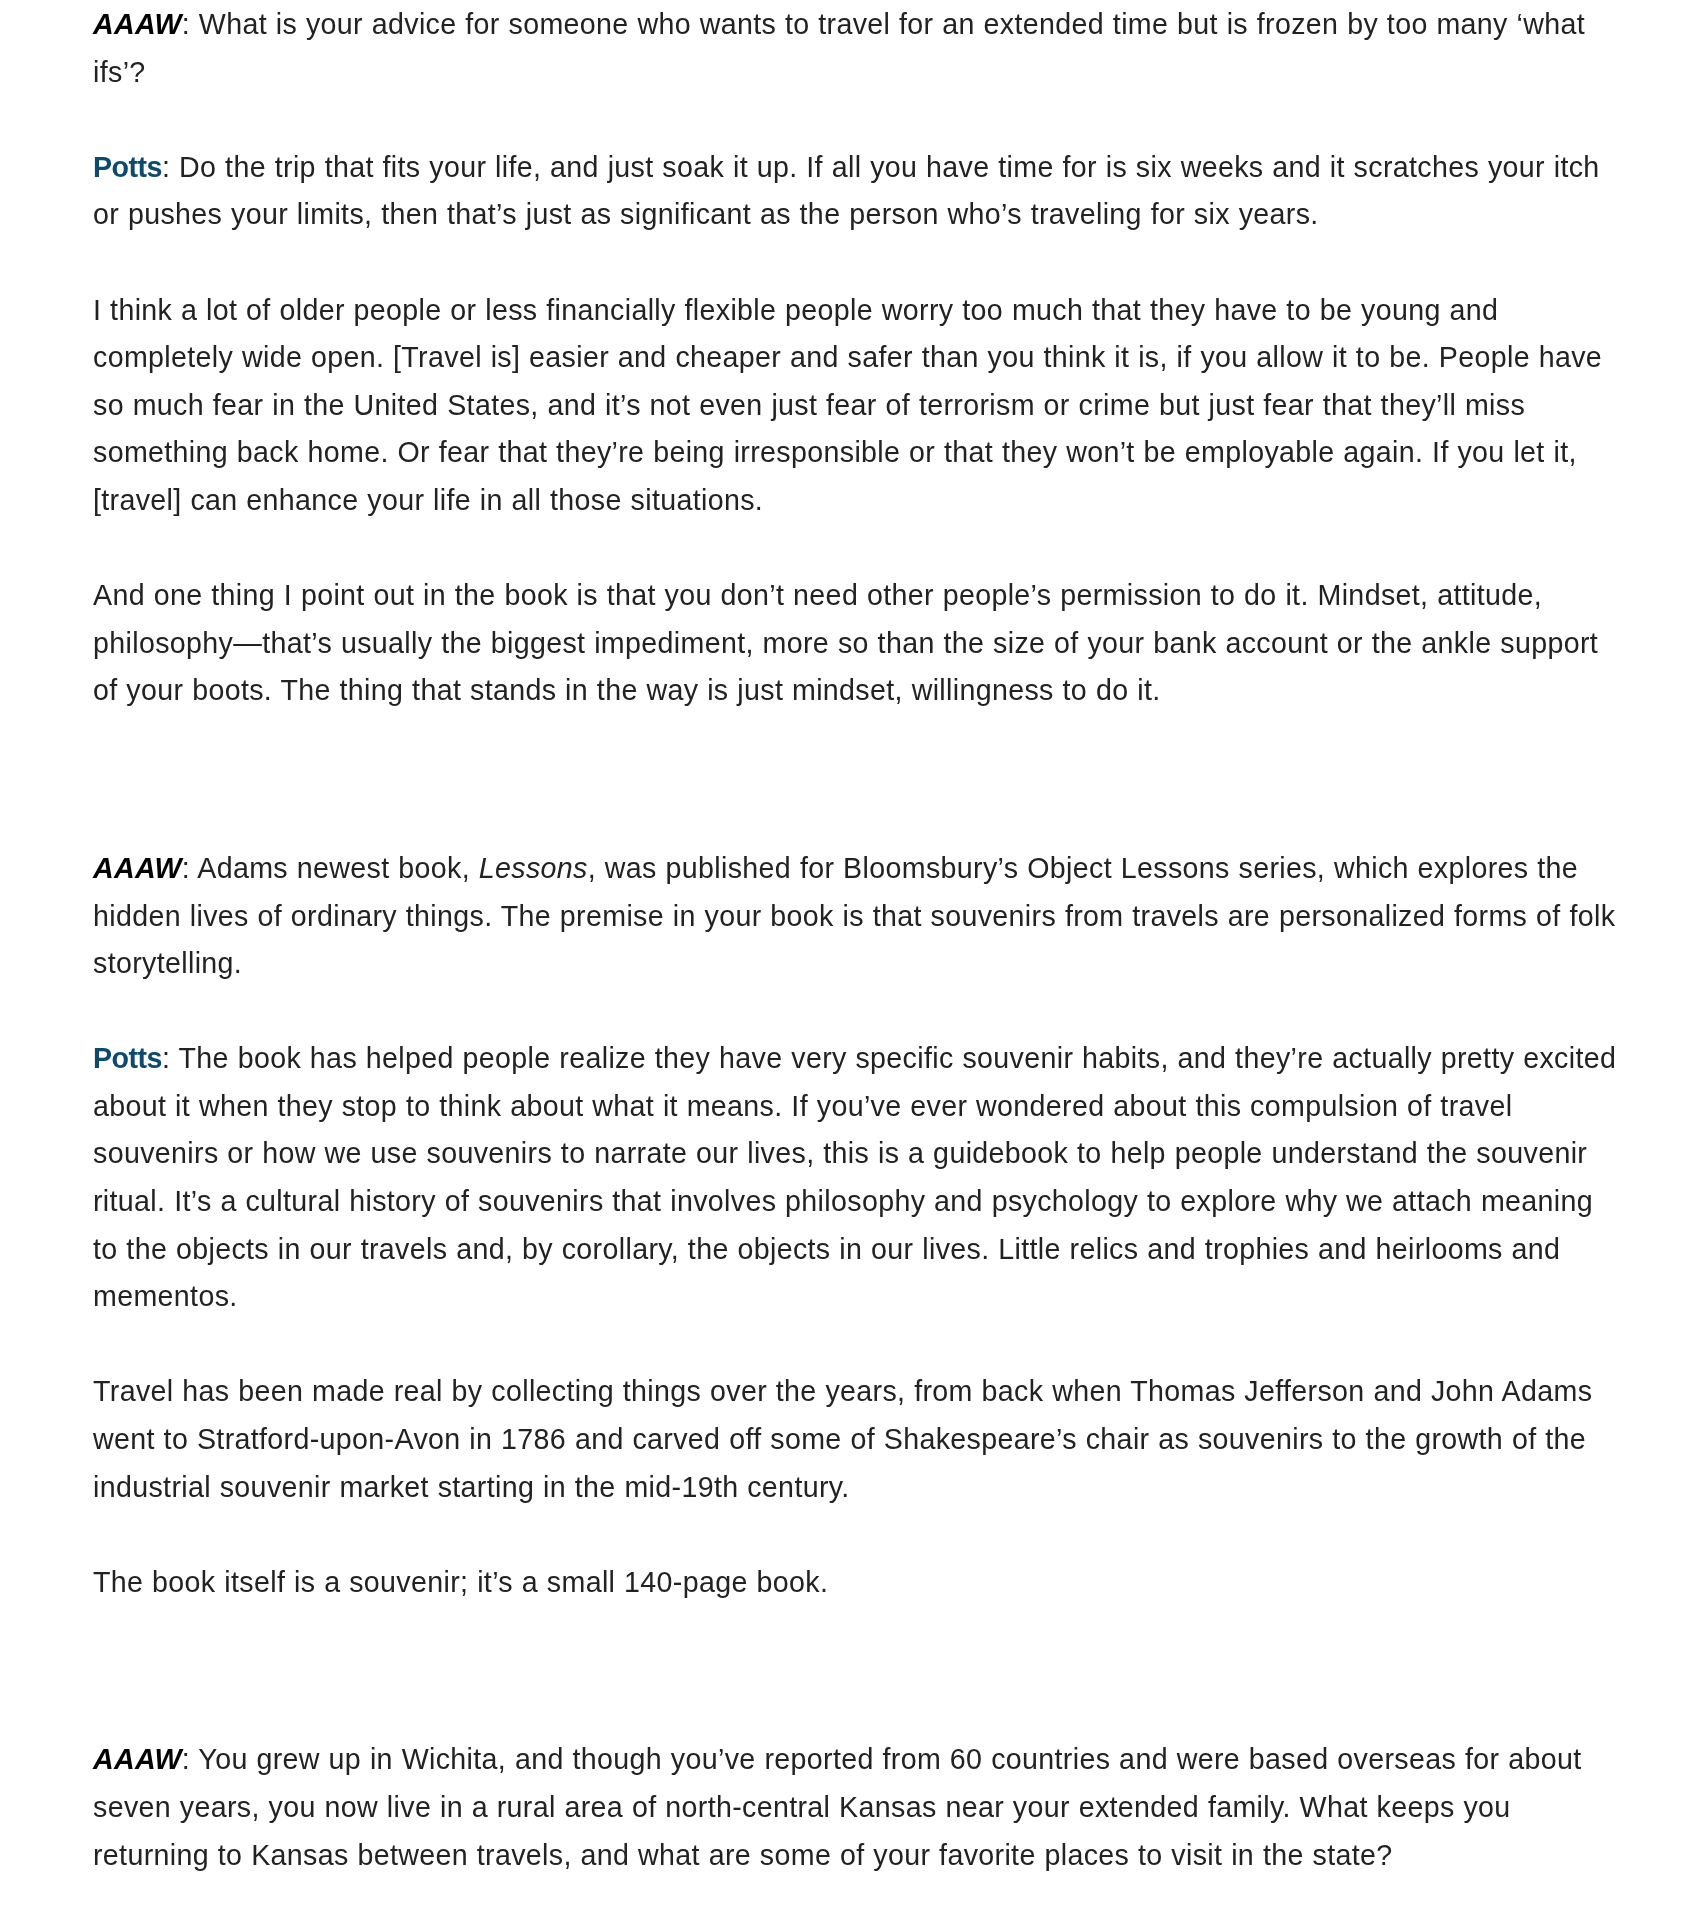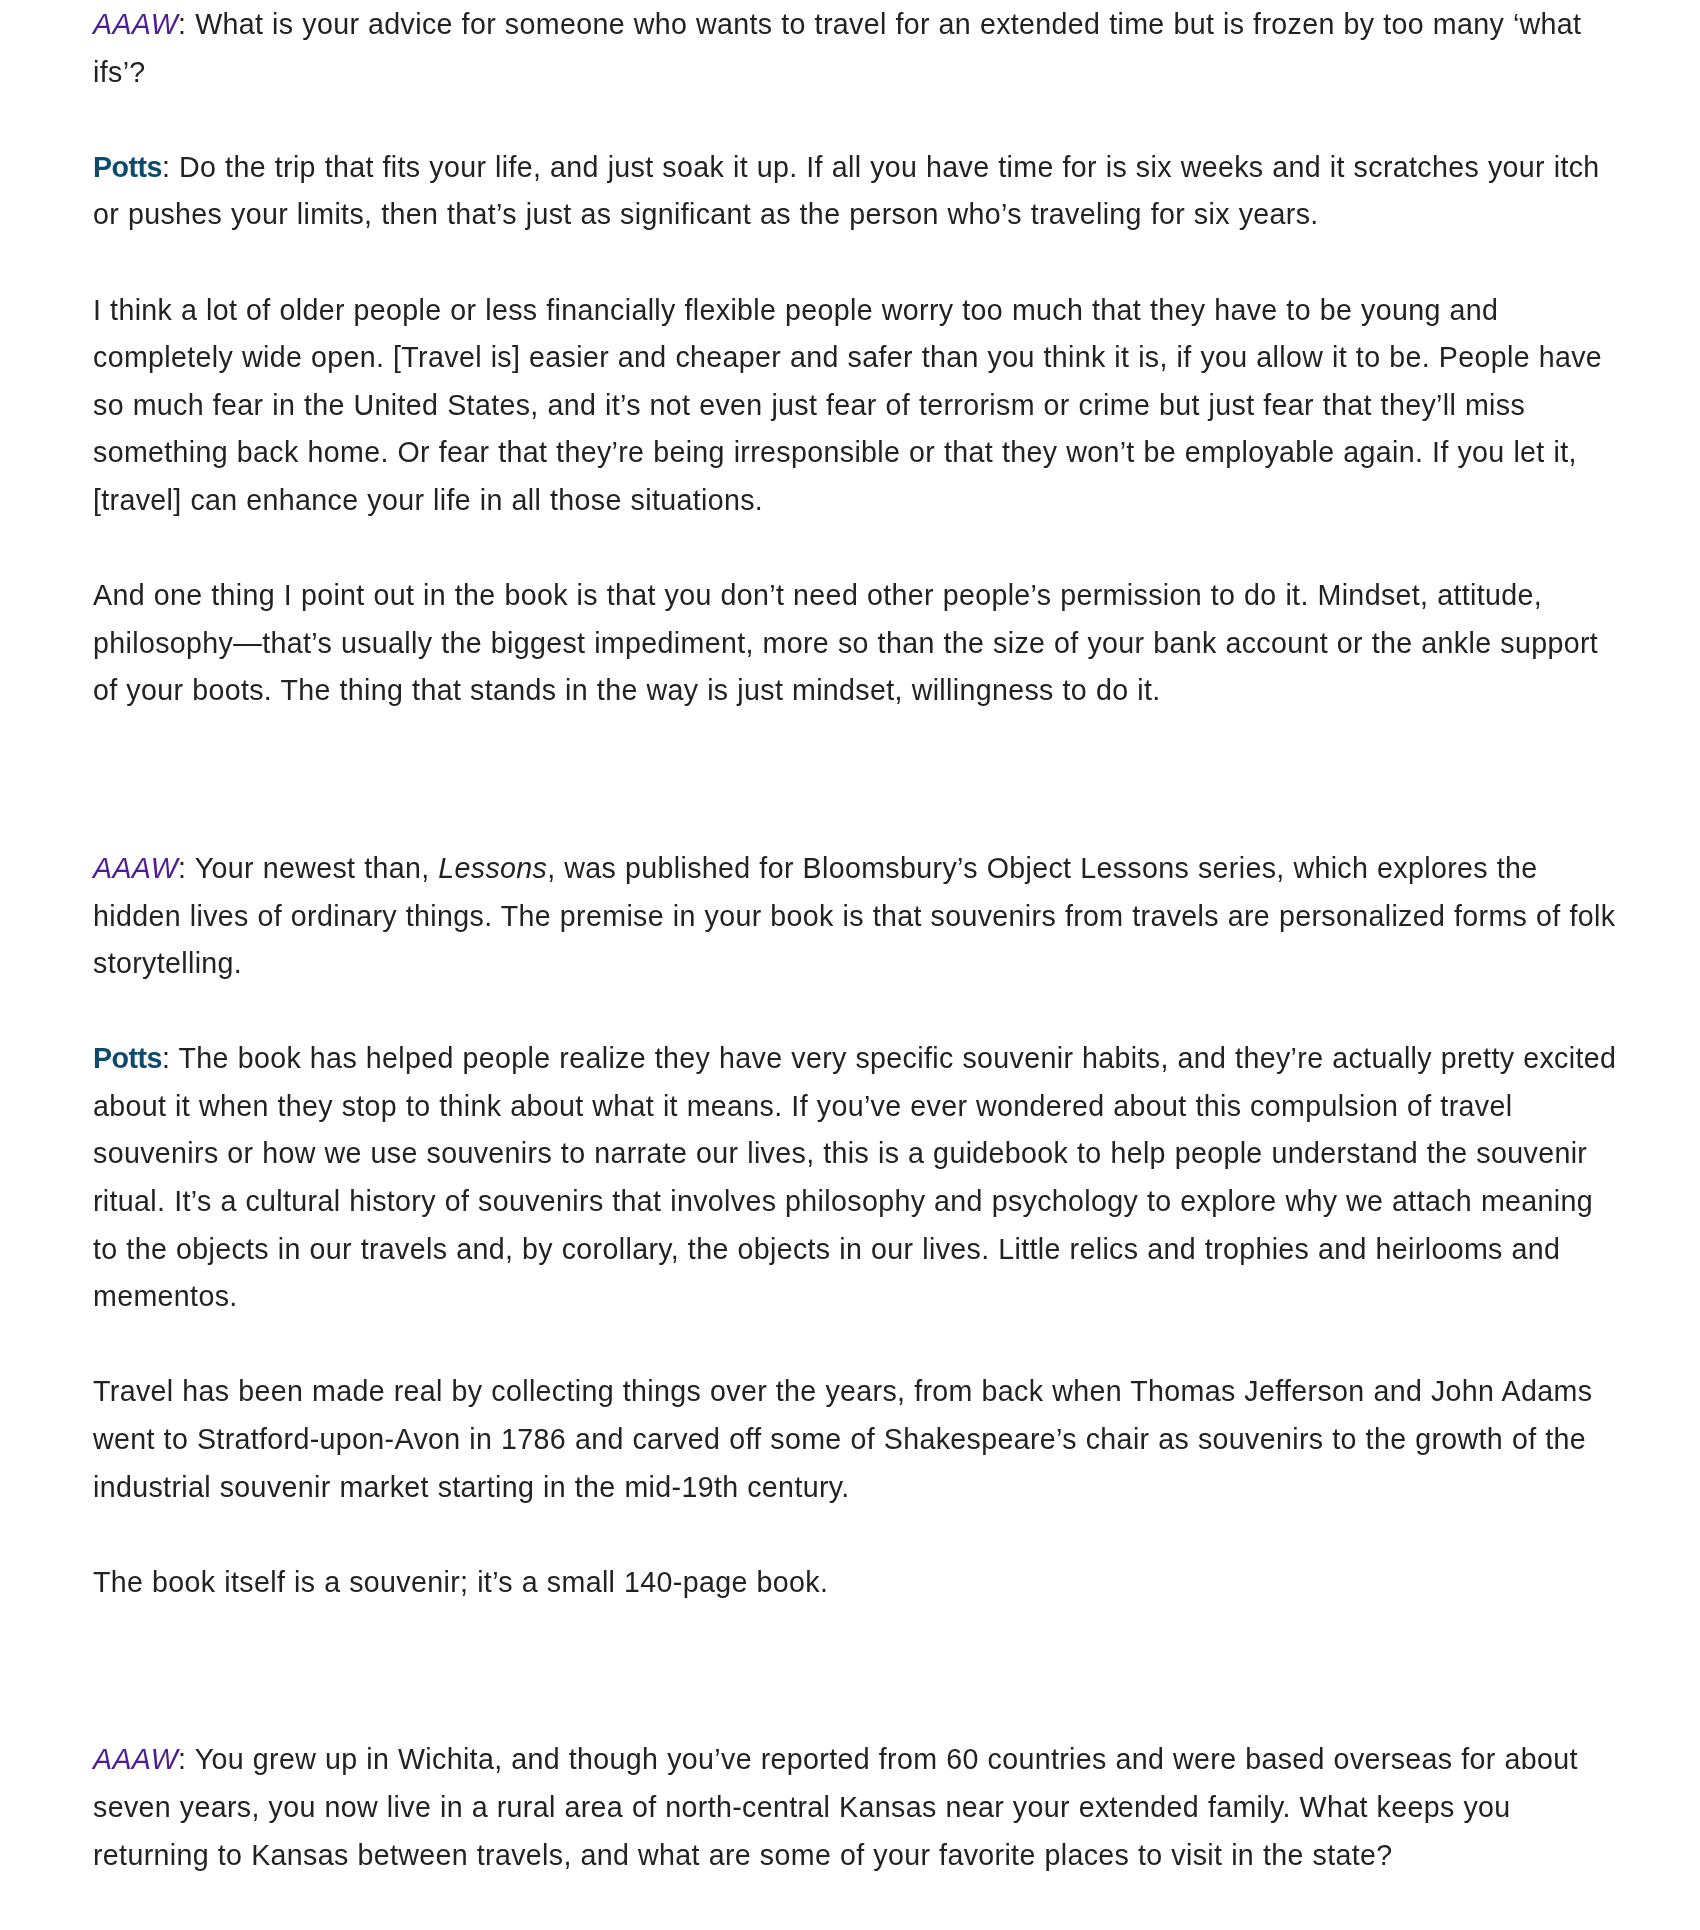--- a/index.html
+++ b/index.html
@@ -27,23 +27,23 @@
   }
   .section { margin: 0; }
   .section + .section { margin-top: 130px; }
   p {
     margin: 0;
   }
   p + p {
     margin-top: 47.6px;
   }
   .speaker-q {
-    font-weight: normal;
+    font-weight: bold;
     font-style: italic;
-    color: #4c1d95;
+    color: #000000;
   }
   .speaker-a {
     font-weight: bold;
     color: #0c4a6e;
     letter-spacing: -0.5px;
   }
   .title-italic {
     font-style: italic;
   }
 </style>
@@ -53,21 +53,21 @@
 <div class="page">
 
   <div class="section">
     <p><span class="speaker-q">AAAW</span><span>: What is your advice for someone who wants to travel for an extended time but is frozen by too many ‘what ifs’?</span></p>
     <p><span class="speaker-a">Potts</span><span>: Do the trip that fits your life, and just soak it up. If all you have time for is six weeks and it scratches your itch or pushes your limits, then that’s just as significant as the person who’s traveling for six years.</span></p>
     <p>I think a lot of older people or less financially flexible people worry too much that they have to be young and completely wide open. [Travel is] easier and cheaper and safer than you think it is, if you allow it to be. People have so much fear in the United States, and it’s not even just fear of terrorism or crime but just fear that they’ll miss something back home. Or fear that they’re being irresponsible or that they won’t be employable again. If you let it, [travel] can enhance your life in all those situations.</p>
     <p>And one thing I point out in the book is that you don’t need other people’s permission to do it. Mindset, attitude, philosophy—that’s usually the biggest impediment, more so than the size of your bank account or the ankle support of your boots. The thing that stands in the way is just mindset, willingness to do it.</p>
   </div>
 
   <div class="section">
-    <p><span class="speaker-q">AAAW</span><span>: Your newest than, </span><span class="title-italic">Lessons</span><span>, was published for Bloomsbury’s Object Lessons series, which explores the hidden lives of ordinary things. The premise in your book is that souvenirs from travels are personalized forms of folk storytelling.</span></p>
+    <p><span class="speaker-q">AAAW</span><span>: Adams newest book, </span><span class="title-italic">Lessons</span><span>, was published for Bloomsbury’s Object Lessons series, which explores the hidden lives of ordinary things. The premise in your book is that souvenirs from travels are personalized forms of folk storytelling.</span></p>
     <p><span class="speaker-a">Potts</span><span>: The book has helped people realize they have very specific souvenir habits, and they’re actually pretty excited about it when they stop to think about what it means. If you’ve ever wondered about this compulsion of travel souvenirs or how we use souvenirs to narrate our lives, this is a guidebook to help people understand the souvenir ritual. It’s a cultural history of souvenirs that involves philosophy and psychology to explore why we attach meaning to the objects in our travels and, by corollary, the objects in our lives. Little relics and trophies and heirlooms and mementos.</span></p>
     <p>Travel has been made real by collecting things over the years, from back when Thomas Jefferson and John Adams went to Stratford-upon-Avon in 1786 and carved off some of Shakespeare’s chair as souvenirs to the growth of the industrial souvenir market starting in the mid-19th century.</p>
     <p>The book itself is a souvenir; it’s a small 140-page book.</p>
   </div>
 
   <div class="section">
     <p><span class="speaker-q">AAAW</span><span>: You grew up in Wichita, and though you’ve reported from 60 countries and were based overseas for about seven years, you now live in a rural area of north-central Kansas near your extended family. What keeps you returning to Kansas between travels, and what are some of your favorite places to visit in the state?</span></p>
   </div>
 
 </div>

